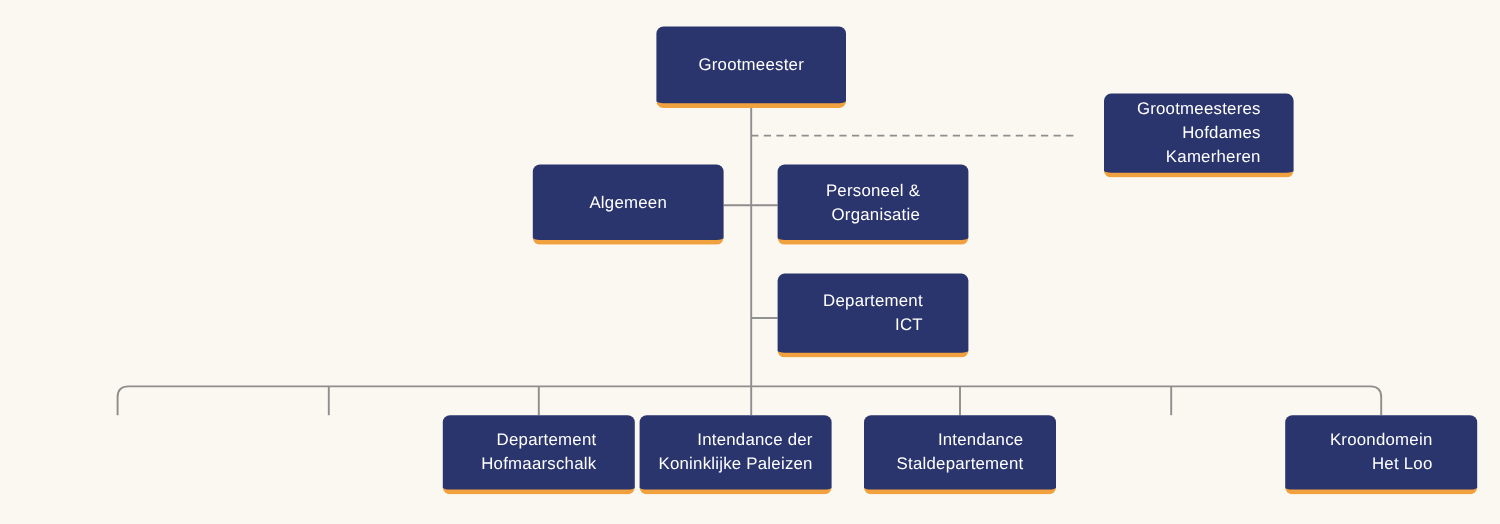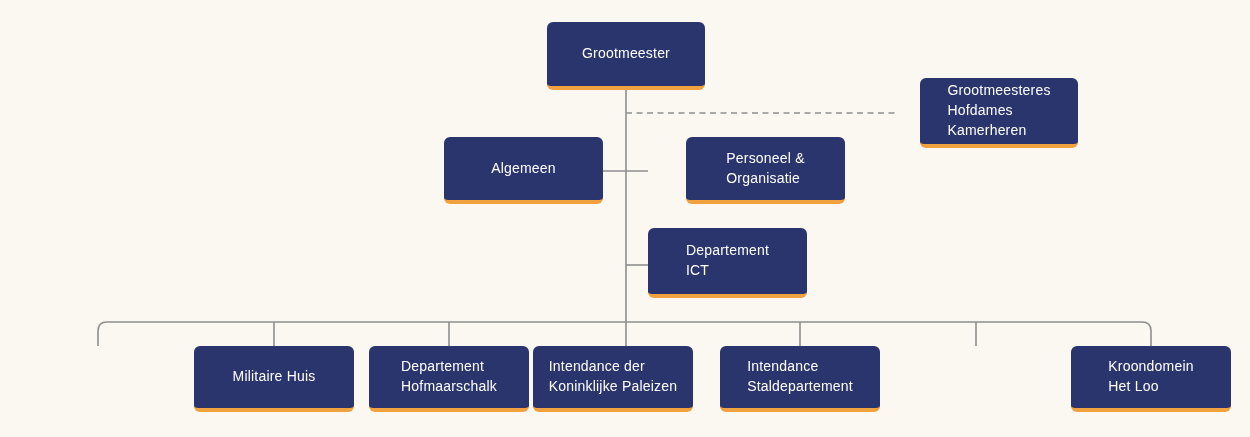--- a/index.html
+++ b/index.html
@@ -26,36 +26,36 @@
     position: absolute;
     left: 0; top: 0;
     width: 1250px;
     height: 437px;
   }
   .node {
     position: absolute;
     display: flex;
     align-items: center;
     justify-content: center;
-    text-align: left;
+    text-align: right;
     background: var(--node-background);
     color: var(--node-text);
     border-bottom: 4px solid var(--node-accent);
     border-radius: 6px;
     font-size: 14px;
     line-height: 1.42;
     letter-spacing: 0.2px;
     padding: 4px 6px;
   }
   .node .label { white-space: pre-line; }
 
   #node-root      { left: 547px;  top: 22px;  width: 158px; height: 68px; }
   #node-advisory  { left: 895px;  top: 78px;  width: 158px; height: 70px; margin-left: 25px; }
   #node-thesaurie { left: 444px;  top: 137px; width: 159px; height: 67px; }
-  #node-personeel { left: 648px;  top: 137px; width: 159px; height: 67px; margin-left: 38px; }
+  #node-personeel { left: 648px;  top: 137px; width: 159px; height: 67px; }
   #node-ict       { left: 648px;  top: 228px; width: 159px; height: 70px; }
 
   .dept { top: 346px; width: 160px; height: 66px; }
   #dept-0 { left: 18px; }
   #dept-1 { left: 194px; }
   #dept-2 { left: 369px; }
   #dept-3 { left: 533px; }
   #dept-4 { left: 720px; }
   #dept-5 { left: 896px; }
   #dept-6 { left: 1071px; }
@@ -94,23 +94,20 @@
   <div class="node" id="node-personeel">
     <span class="label">Personeel &amp;
 Organisatie</span>
   </div>
 
   <div class="node" id="node-ict">
     <span class="label">Departement
 ICT</span>
   </div>
 
-  <div class="node dept" id="dept-1">
-    <span class="label">Militaire Huis</span>
-  </div>
   <div class="node dept" id="dept-2">
     <span class="label">Departement
 Hofmaarschalk</span>
   </div>
   <div class="node dept" id="dept-3">
     <span class="label">Intendance der
 Koninklijke Paleizen</span>
   </div>
   <div class="node dept" id="dept-4">
     <span class="label">Intendance

